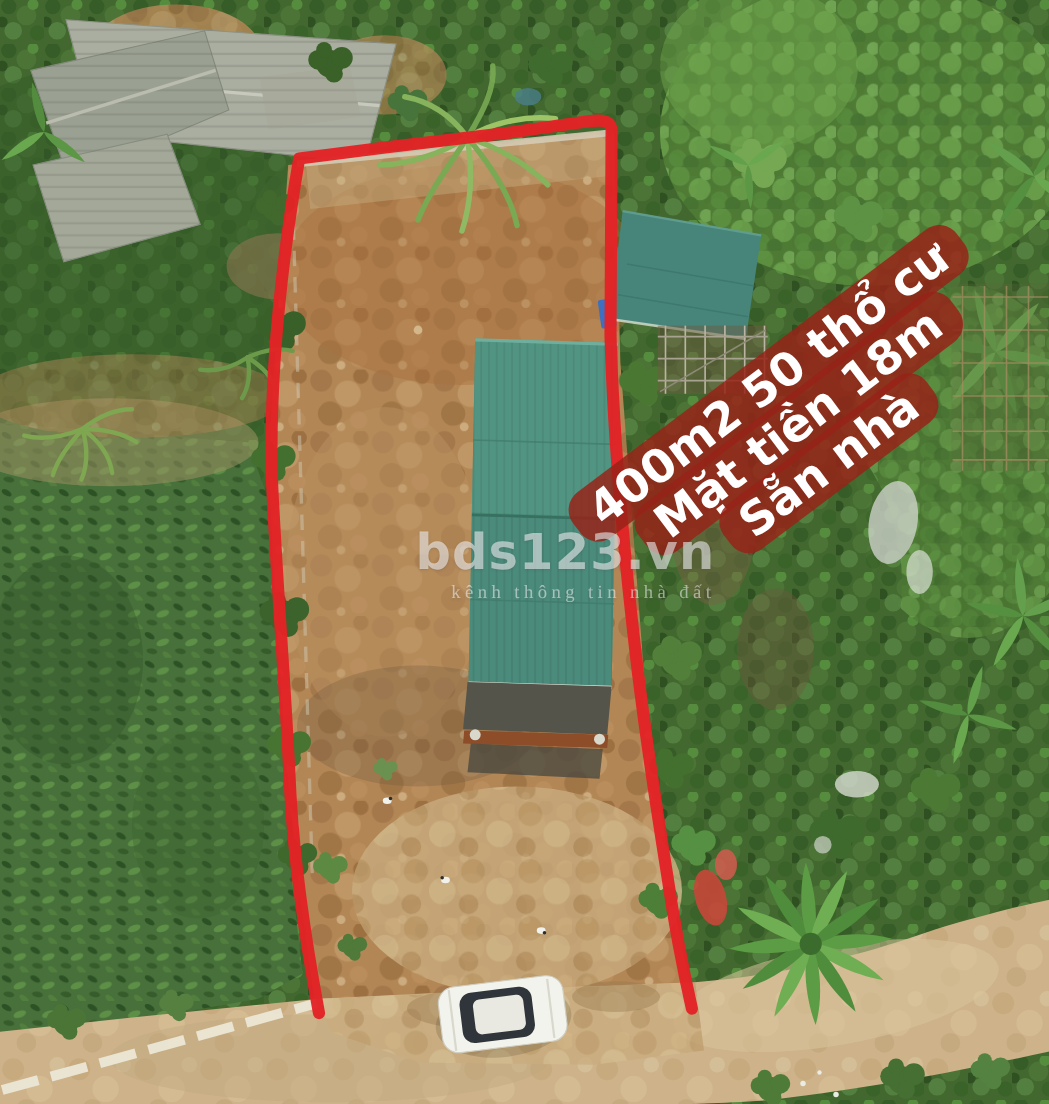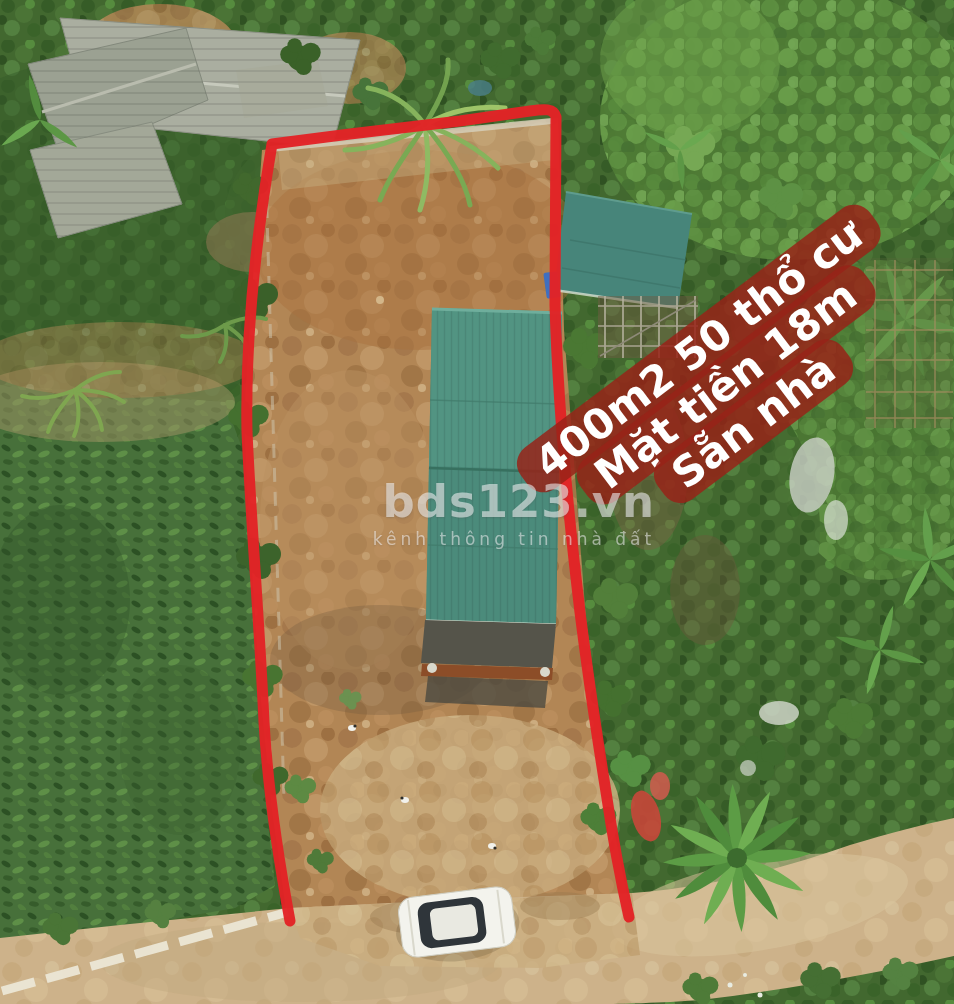--- a/index.html
+++ b/index.html
@@ -30,20 +30,21 @@
   }
   .watermark .brand{
     font-size:45px;font-weight:bold;letter-spacing:1px;
     color:rgba(250,250,252,0.55);
     text-shadow:0 1px 2px rgba(80,80,80,0.25);
   }
   .watermark .tagline{
     margin-top:1px;font-size:17px;letter-spacing:4px;
     color:rgba(250,250,252,0.52);
     text-shadow:0 1px 2px rgba(80,80,80,0.2);
+    font-family:Liberation Serif, serif;
   }
 </style>
 </head>
 <body>
 
 <div class="stage">
 
 <svg width="954" height="1004" viewBox="0 0 954 1004">
   <defs>
     <pattern id="foliage" width="40" height="40" patternUnits="userSpaceOnUse">

